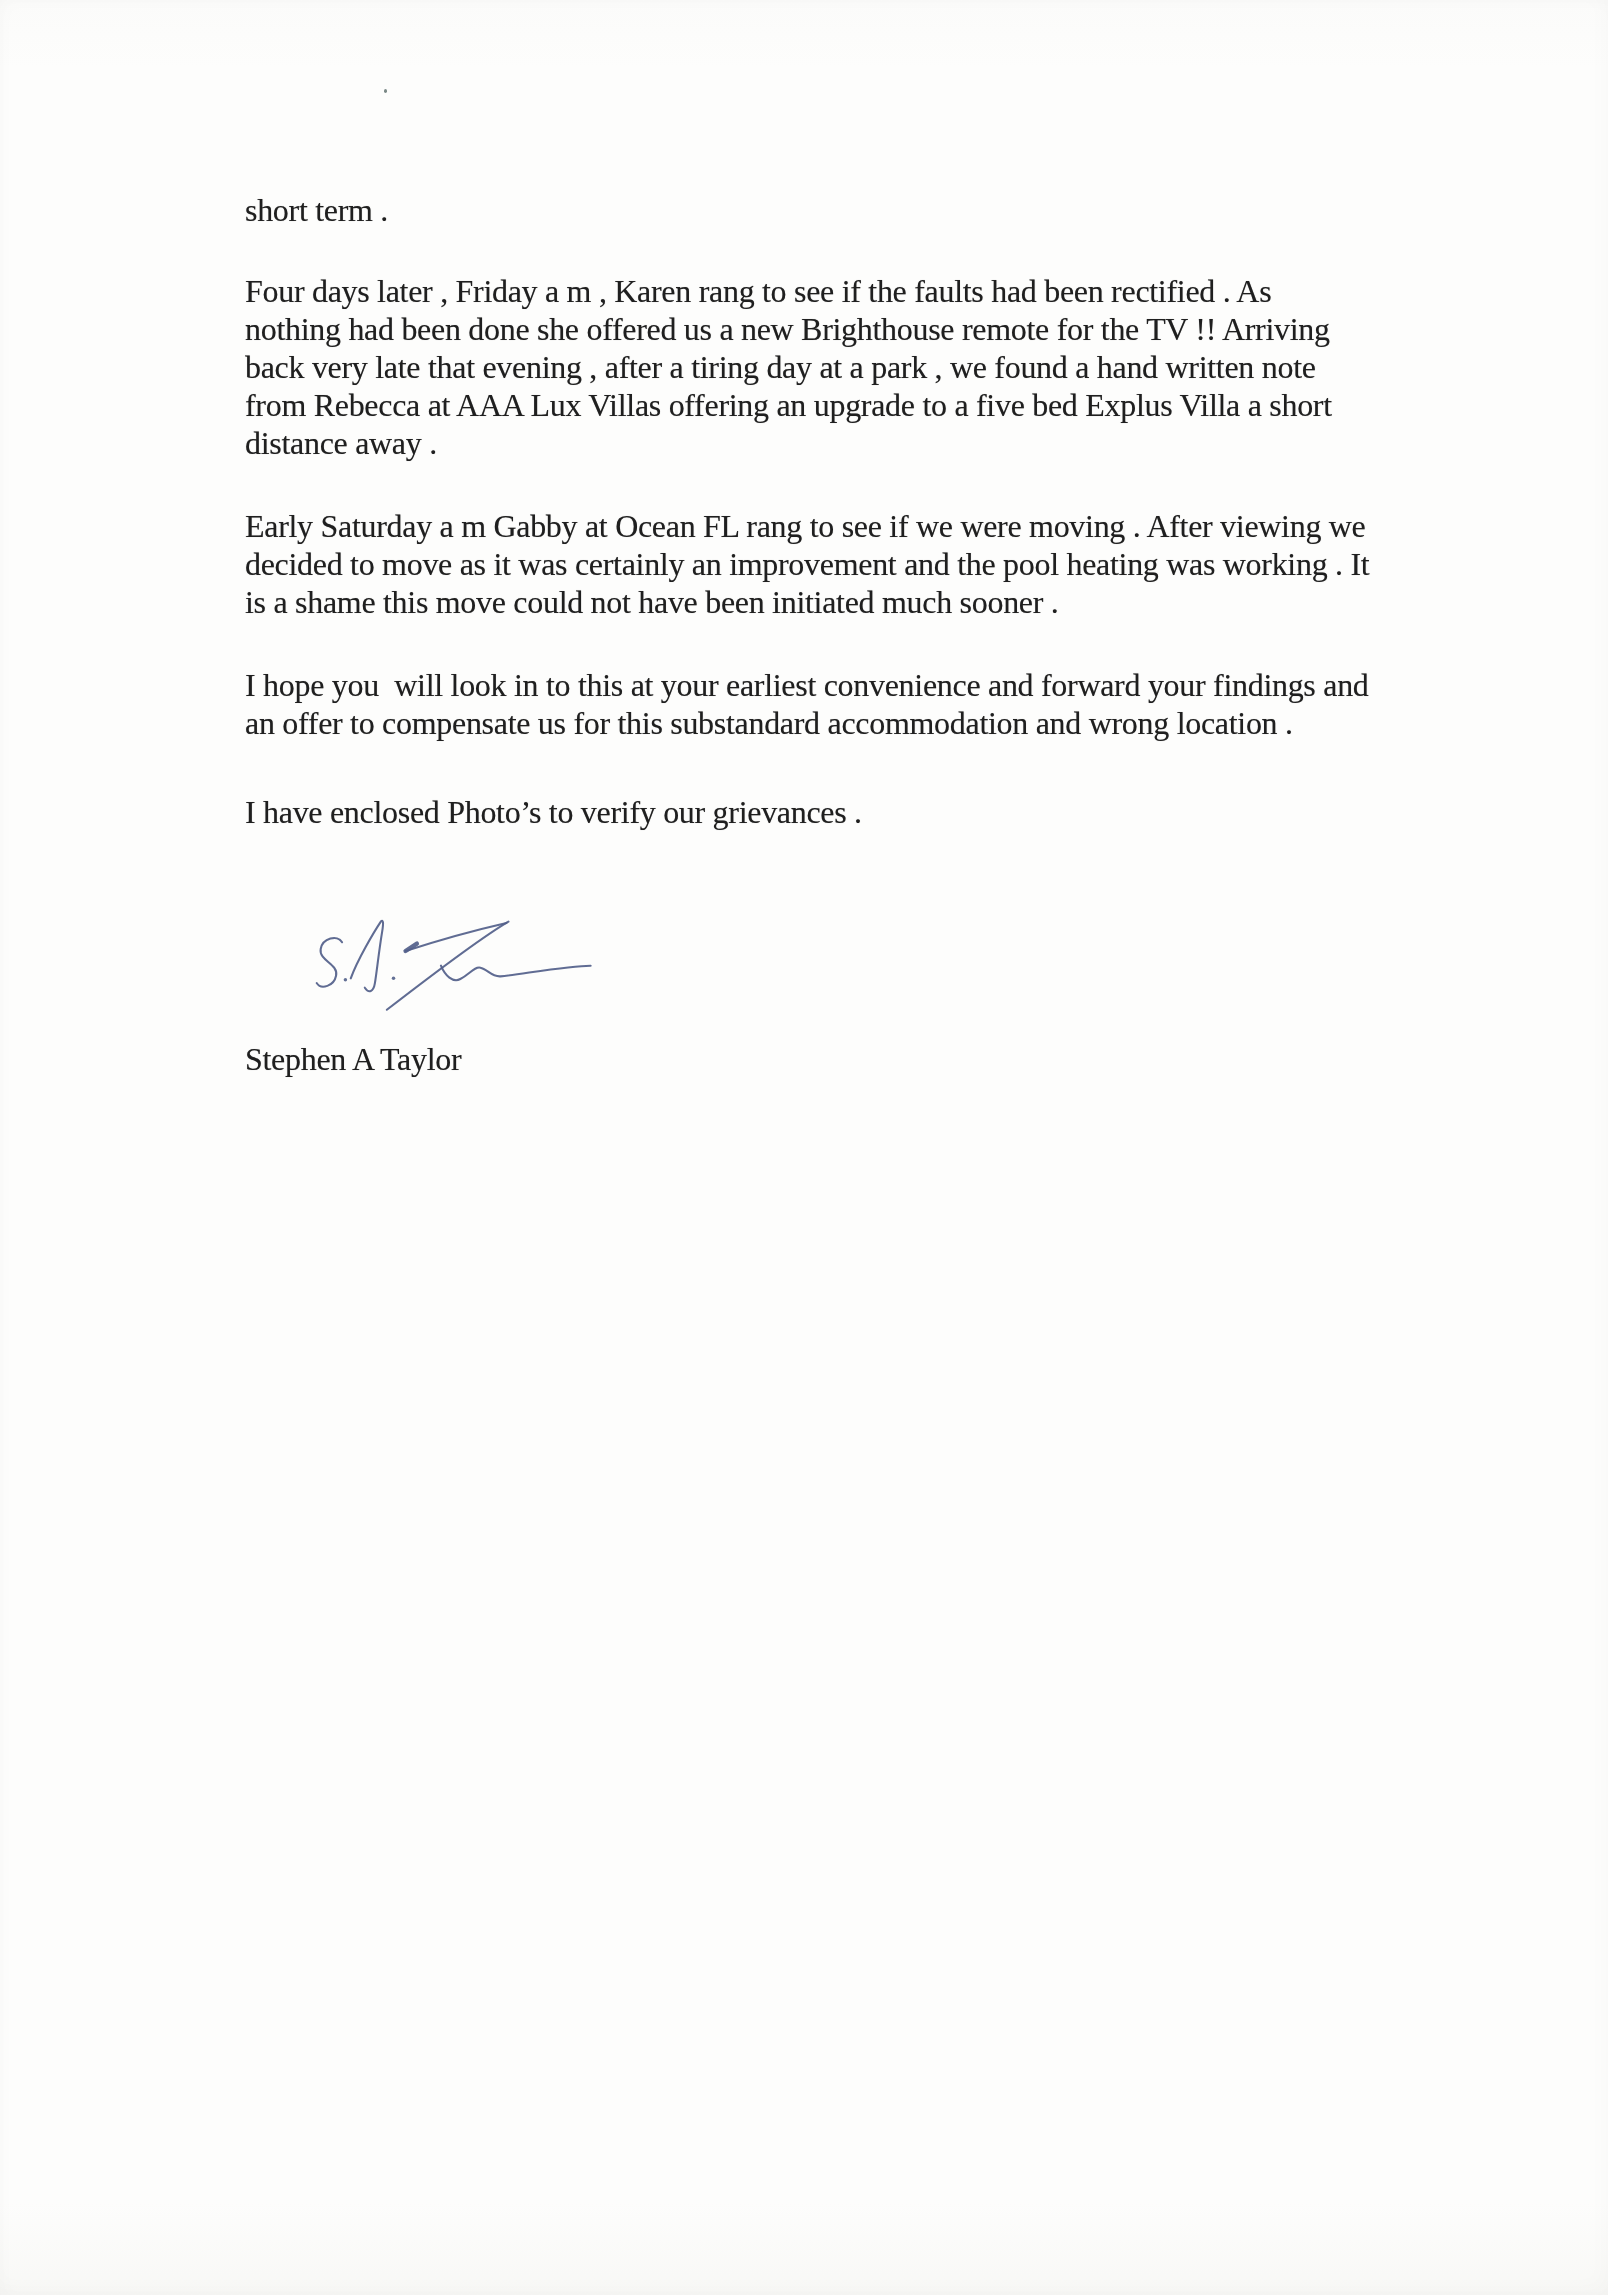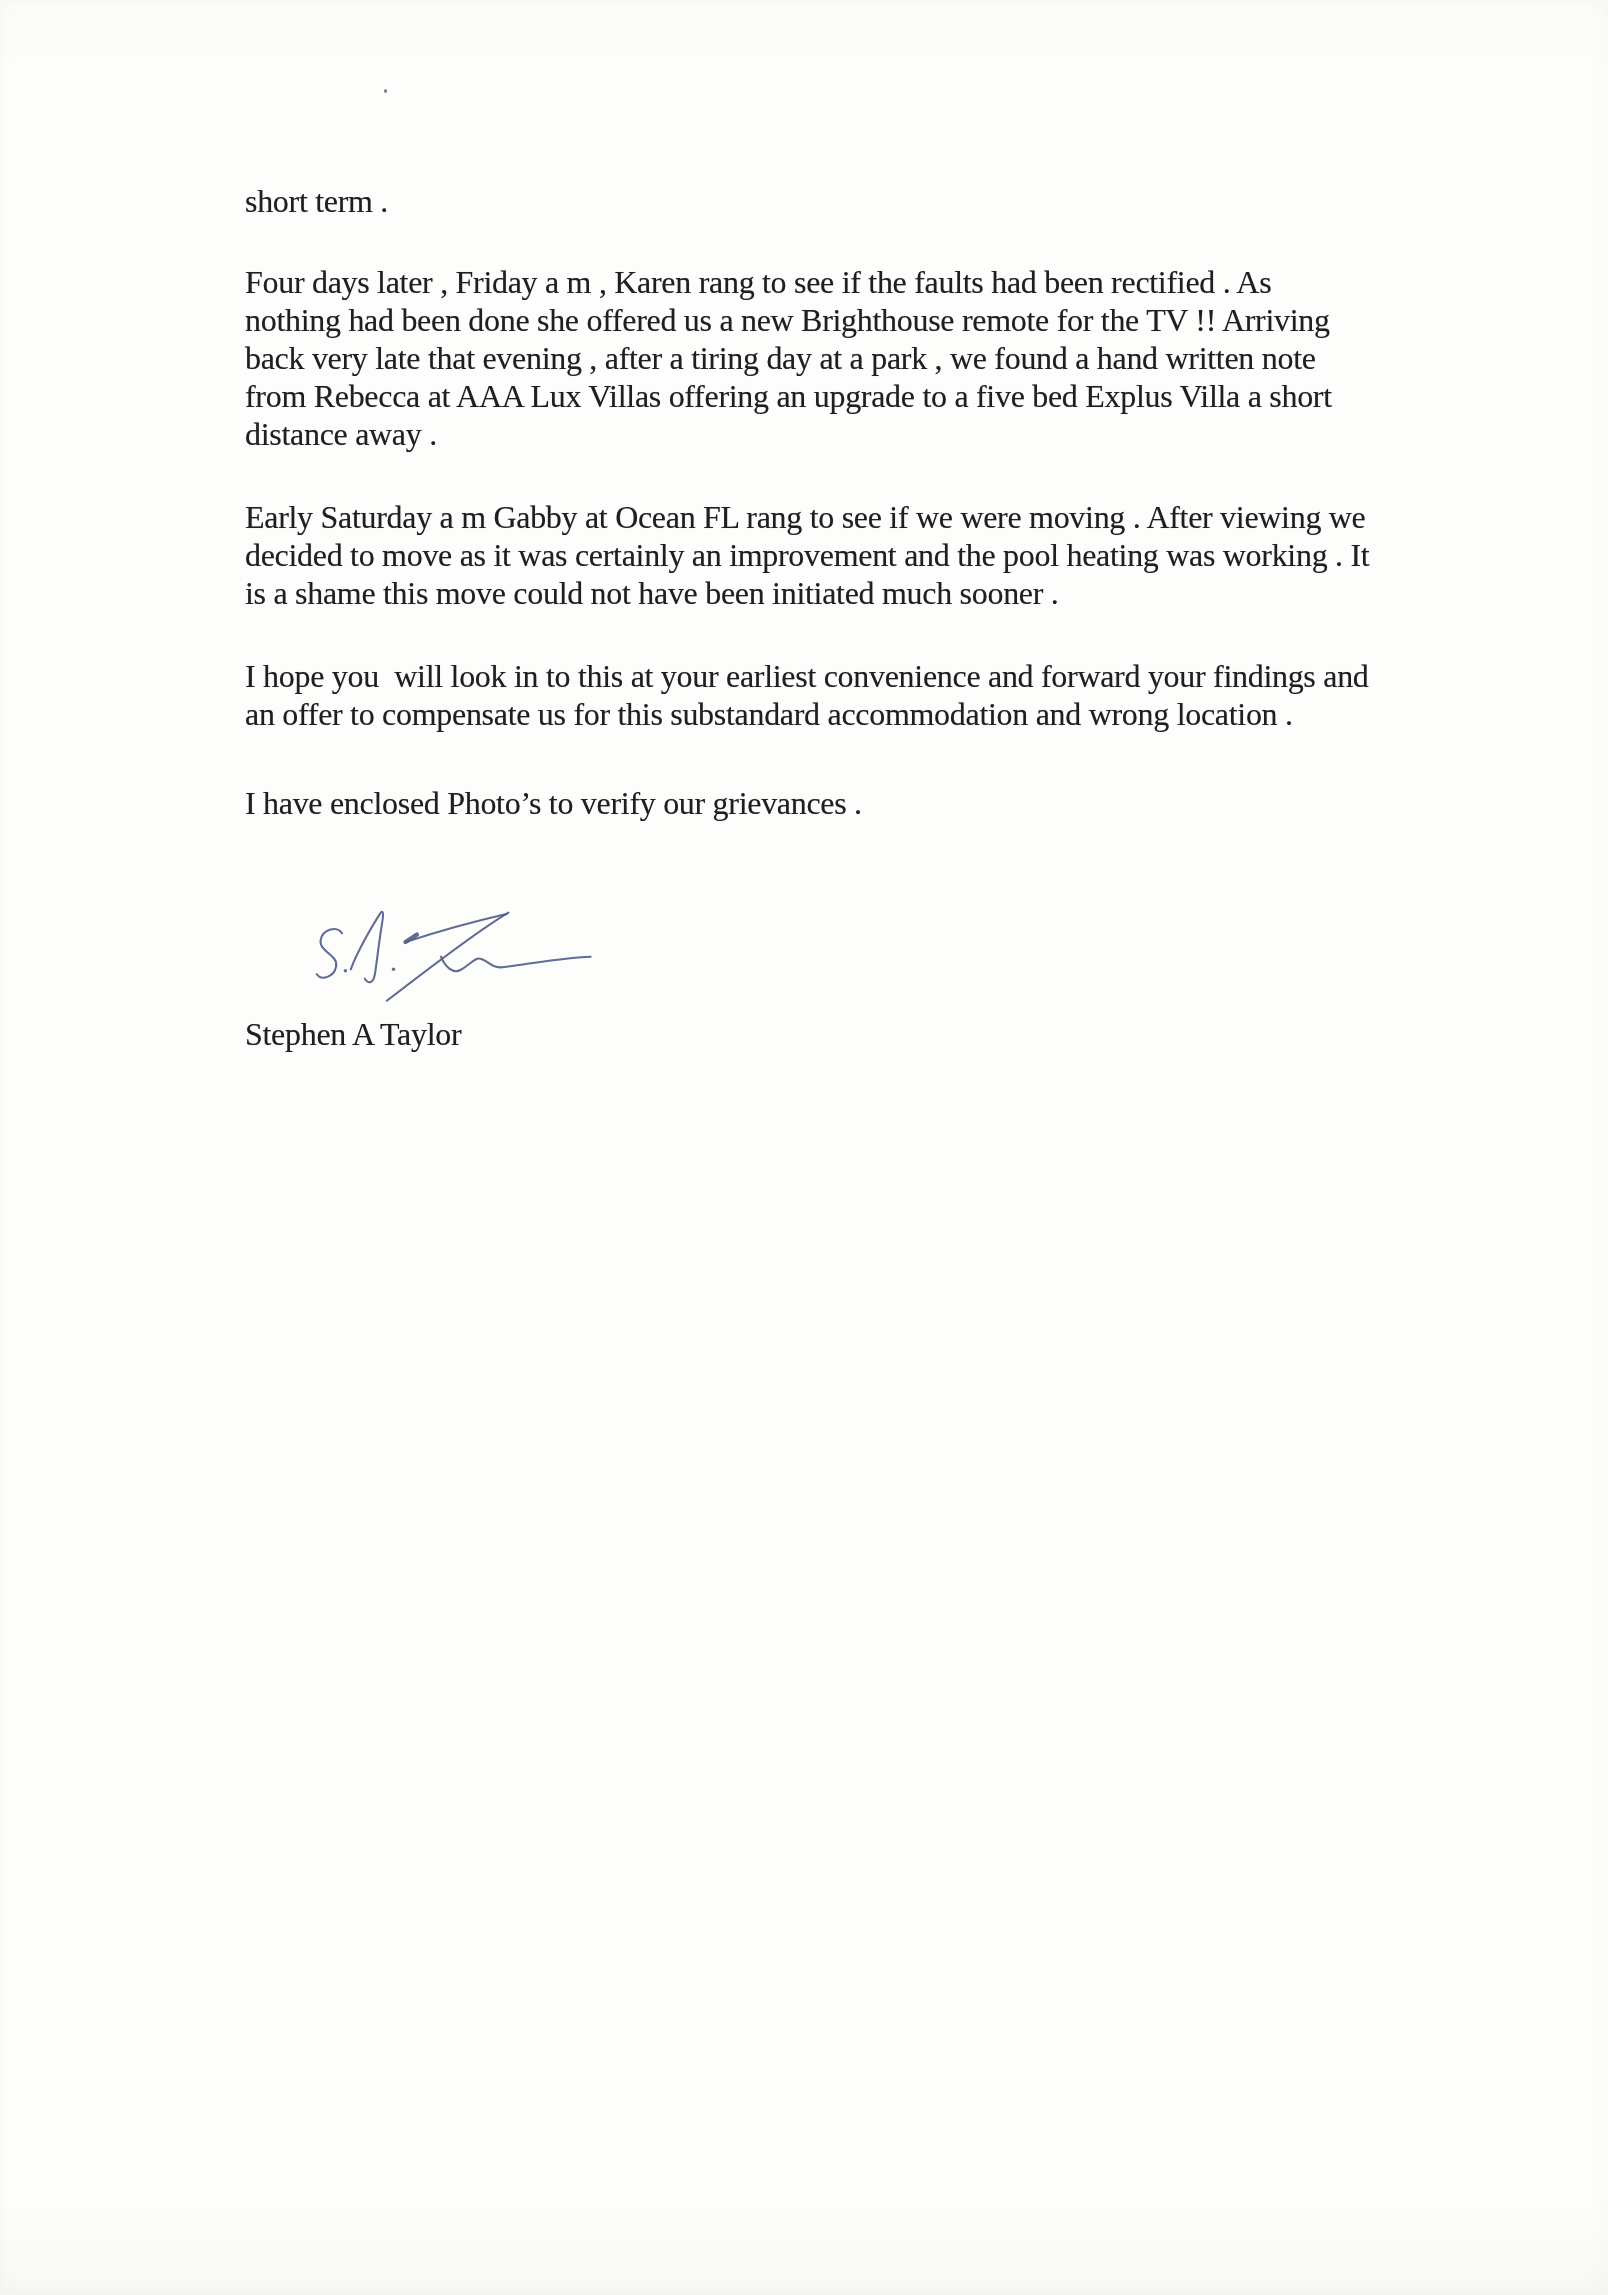--- a/index.html
+++ b/index.html
@@ -23,21 +23,21 @@
     top: 89px;
     width: 3.3px;
     height: 4px;
     border-radius: 50%;
     background: #4f615f;
     opacity: 0.75;
   }
   .letter {
     position: absolute;
     left: 245px;
-    top: 182px;
+    top: 191px;
     width: 1229px;
   }
   .para {
     margin: 0;
     font-size: 32px;
     line-height: 38px;
     letter-spacing: -0.3px;
     white-space: pre;
     text-shadow: 0 0 0.7px rgba(20,20,20,0.45);
   }
@@ -58,21 +58,21 @@
   .sig-stroke {
     fill: none;
     stroke: #52608a;
     stroke-width: 3.1;
     stroke-linecap: round;
     stroke-linejoin: round;
     opacity: 0.92;
   }
   .sig-stroke.thick { stroke-width: 6.5; }
   .sig-dot { fill: #52608a; opacity: 0.9; }
-  .para.name { margin-top: 0; }
+  .para.name { margin-top: 16px; }
 </style>
 </head>
 <body>
 
 <div class="page">
   <span class="speck"></span>
 
   <div class="letter">
     <p class="para p1">short term .</p>
     <p class="para p2">Four days later , Friday a m , Karen rang to see if the faults had been rectified . As

